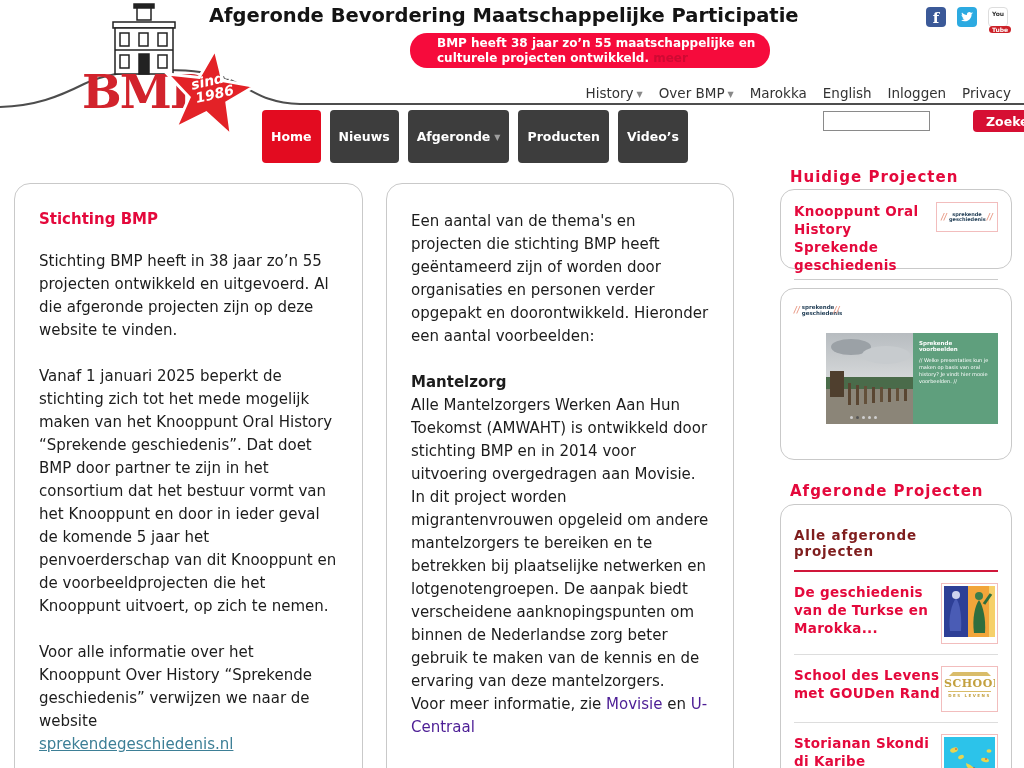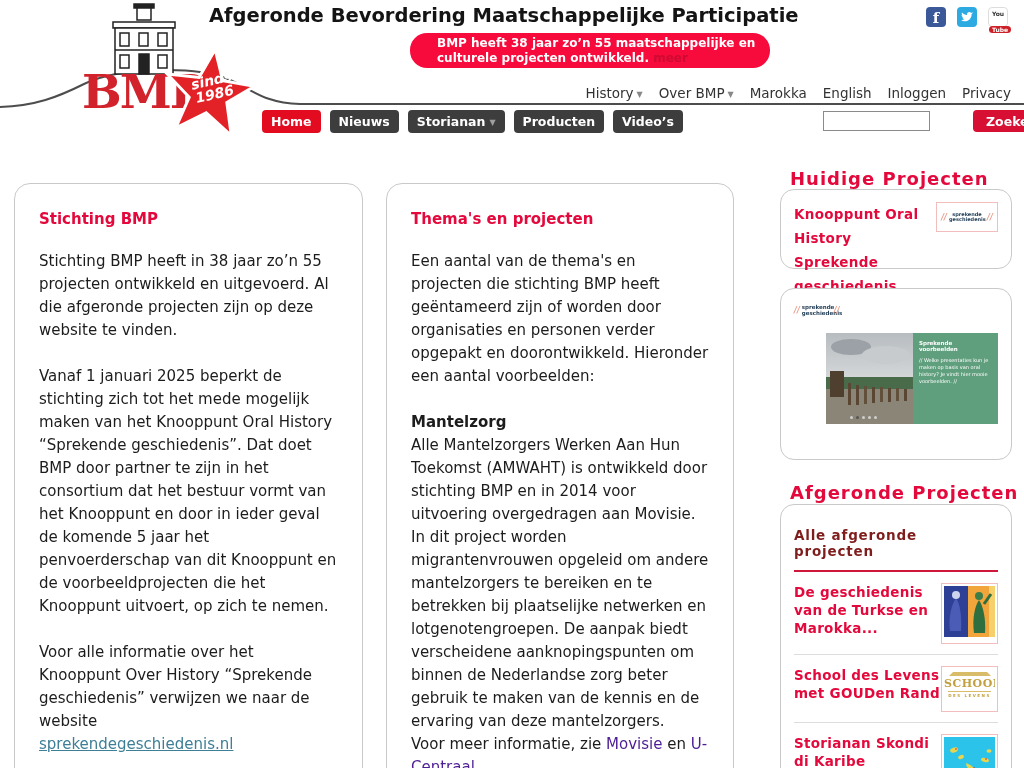--- a/index.html
+++ b/index.html
@@ -23,46 +23,46 @@
   .si-tw{background:#2caae1;display:flex;align-items:center;justify-content:center;}
   .si-yt{background:#fff;border:1px solid #ddd;box-sizing:border-box;text-align:center;}
   .yt-you{font-size:6px;font-weight:bold;color:#333;line-height:7px;margin-top:2px;}
   .yt-tube{display:inline-block;background:#cc2128;color:#fff;font-size:6px;font-weight:bold;line-height:7px;border-radius:4px;padding:0 3px;}
 
   .topnav{position:absolute;top:85px;right:13px;display:flex;gap:16px;font-size:13.5px;color:#333;}
   .topnav .tn{cursor:pointer;white-space:nowrap;}
   .topnav .dd{font-size:8px;color:#888;margin-left:3px;vertical-align:1px;}
 
   .mainnav{position:absolute;left:262px;top:110px;display:flex;gap:9px;}
-  .navbtn{height:21px;line-height:21px;padding:1px 9px;border-radius:4px;background:#3d3d3d;color:#fff;font-size:12.5px;font-weight:bold;cursor:pointer;white-space:nowrap;}
+  .navbtn{height:21px;line-height:21px;padding:16px 9px;border-radius:4px;background:#3d3d3d;color:#fff;font-size:12.5px;font-weight:bold;cursor:pointer;white-space:nowrap;}
   .navbtn.active{background:#e30b20;}
   .navbtn .dd{font-size:8px;color:#9f9f9f;margin-left:4px;vertical-align:1px;}
 
   #search-input{position:absolute;left:823px;top:111px;width:99px;height:16px;border:1px solid #8a8a8a;font-size:12px;padding:1px 3px;}
   #search-btn{position:absolute;left:973px;top:110px;height:22px;padding:0 13px;border:none;border-radius:4px;background:#d60f33;color:#fff;font-size:12.5px;font-weight:bold;font-family:inherit;cursor:pointer;}
 
   
   .card{position:absolute;background:#fff;border:1px solid #c9c9c9;border-radius:16px;box-sizing:border-box;}
   #card-left{left:14px;top:183px;width:349px;height:900px;padding:26px 24px;}
   #card-mid{left:386px;top:183px;width:348px;height:900px;padding:26px 24px;}
   .card h2{font-size:15px;color:#e4093c;margin:0 0 22px;font-weight:bold;}
   .card p{font-size:15px;line-height:23px;color:#1c1c1c;margin:0 0 23px;}
   .card h3{font-size:15px;line-height:23px;color:#1c1c1c;margin:0;font-weight:bold;}
   .card p.tight{margin-bottom:0;}
   .teal-link{color:#3d7f96;text-decoration:underline;cursor:pointer;}
   .red-link{color:#4c1d95;cursor:pointer;}
 
   
-  .side-heading{position:absolute;font-size:18px;font-weight:bold;color:#e4093c;letter-spacing:1px;}
+  .side-heading{position:absolute;font-size:15px;font-weight:bold;color:#e4093c;letter-spacing:1px;}
   #huidige-heading{left:790px;top:168px;}
   #afgeronde-heading{left:790px;top:482px;}
 
   #card-huidige{left:780px;top:189px;width:232px;height:80px;padding:12px 13px 0;border-radius:14px;}
   .huidige-row{display:flex;justify-content:space-between;align-items:flex-start;}
-  .proj-title{font-size:13.5px;font-weight:bold;color:#e4093c;line-height:24px;letter-spacing:0.3px;cursor:pointer;}
+  .proj-title{font-size:13.5px;font-weight:bold;color:#e4093c;line-height:18px;letter-spacing:0.3px;cursor:pointer;}
   #card-huidige .proj-title{width:145px;}
   #card-huidige hr{border:none;border-top:1px solid #ccc;margin:5px 0 0;}
   .thumb-frame{border:1px solid #f2bdbd;padding:2px;background:#fff;flex:none;cursor:pointer;}
 
   .sglogo{display:flex;align-items:center;justify-content:center;gap:2px;}
   .sl{color:#e89a86;font-weight:bold;font-style:italic;font-size:8px;}
   .sgname{font-size:5px;font-weight:bold;color:#1d3a52;text-align:center;line-height:5px;width:36px;}
 
   #card-slideshow{left:780px;top:288px;width:232px;height:172px;border-radius:14px;padding:10px;cursor:pointer;}
   .ss-logo{position:absolute;left:13px;top:15px;}
@@ -143,41 +143,40 @@
     <span class="tn"><span>Over BMP</span><span class="dd">▼</span></span>
     <span class="tn">Marokka</span>
     <span class="tn">English</span>
     <span class="tn">Inloggen</span>
     <span class="tn">Privacy</span>
   </div>
 
   <div class="mainnav">
     <div class="navbtn active">Home</div>
     <div class="navbtn">Nieuws</div>
-    <div class="navbtn"><span>Storianan</span><span class="dd">▼</span></div>
+    <div class="navbtn"><span>Afgeronde</span><span class="dd">▼</span></div>
     <div class="navbtn">Producten</div>
     <div class="navbtn">Video’s</div>
   </div>
 
   <input id="search-input" value="" style="">
   <button id="search-btn">Zoeken</button>
 
   <div class="card" id="card-left">
     <h2>Stichting BMP</h2>
     <p>Stichting BMP heeft in 38 jaar zo’n 55 projecten ontwikkeld en uitgevoerd. Al die afgeronde projecten zijn op deze website te vinden.</p>
     <p>Vanaf 1 januari 2025 beperkt de stichting zich tot het mede mogelijk maken van het Knooppunt Oral History “Sprekende geschiedenis”. Dat doet BMP door partner te zijn in het consortium dat het bestuur vormt van het Knooppunt en door in ieder geval de komende 5 jaar het penvoerderschap van dit Knooppunt en de voorbeeldprojecten die het Knooppunt uitvoert, op zich te nemen.</p>
     <p>
       <span>Voor alle informatie over het Knooppunt Over History “Sprekende geschiedenis” verwijzen we naar de website</span><br>
       <span class="teal-link">sprekendegeschiedenis.nl</span>
     </p>
 
   </div>
 
   <div class="card" id="card-mid">
-    <h2>Thema's en projecten</h2>
     <p>Een aantal van de thema's en projecten die stichting BMP heeft geëntameerd zijn of worden door organisaties en personen verder opgepakt en doorontwikkeld. Hieronder een aantal voorbeelden:</p>
     <h3>Mantelzorg</h3>
     <p class="tight">Alle Mantelzorgers Werken Aan Hun Toekomst (AMWAHT) is ontwikkeld door stichting BMP en in 2014 voor uitvoering overgedragen aan Movisie. In dit project worden migrantenvrouwen opgeleid om andere mantelzorgers te bereiken en te betrekken bij plaatselijke netwerken en lotgenotengroepen. De aanpak biedt verscheidene aanknopingspunten om binnen de Nederlandse zorg beter gebruik te maken van de kennis en de ervaring van deze mantelzorgers.</p>
     <p>
       <span>Voor meer informatie, zie </span><span class="red-link">Movisie</span><span> en </span><span class="red-link">U-Centraal</span>
     </p>
 
   </div>
 
   <div class="side-heading" id="huidige-heading">Huidige Projecten</div>

